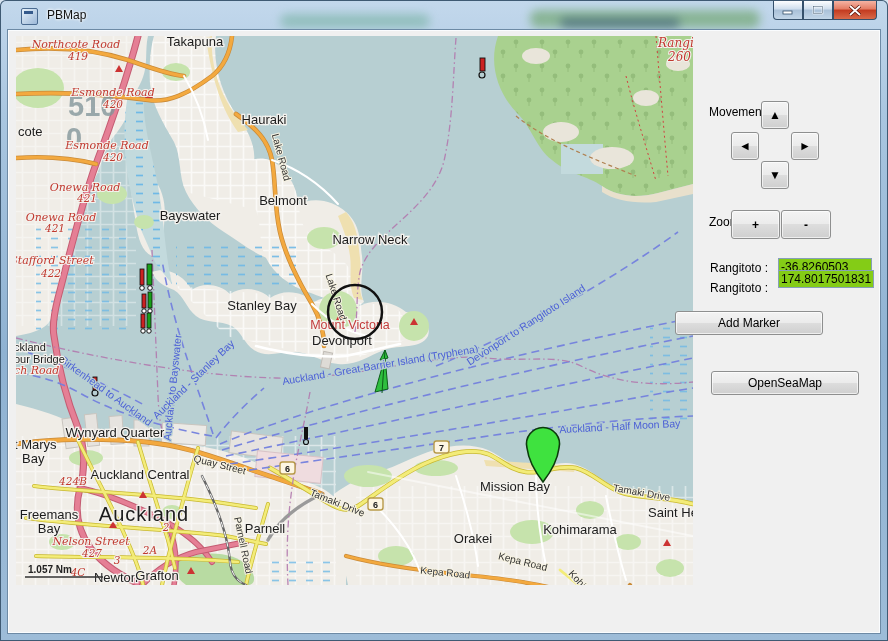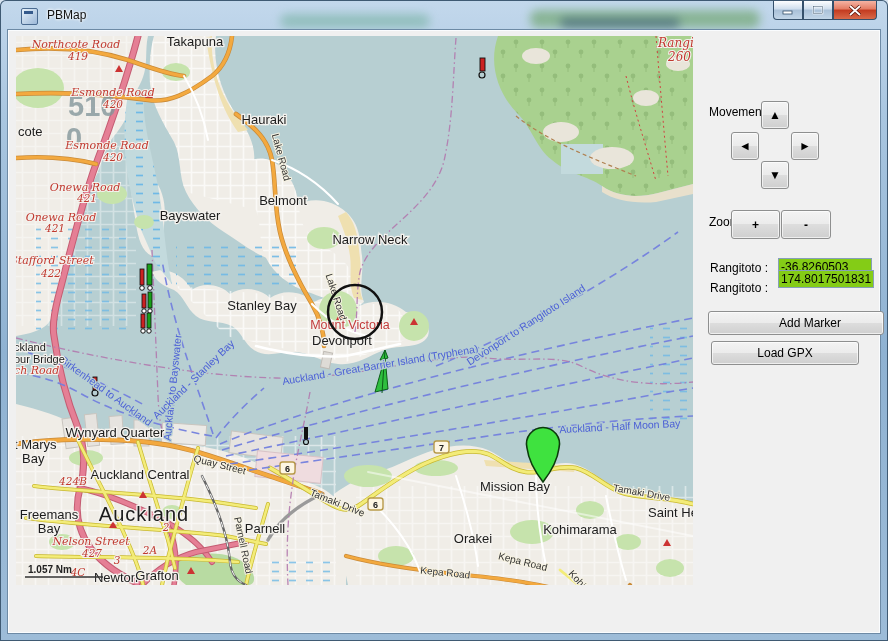--- a/index.html
+++ b/index.html
@@ -444,17 +444,17 @@
 
     <div class="plabel" style="left:701px;top:185px;">Zoom</div>
     <div class="pbtn" style="left:723px;top:180px;width:47px;height:27px;font-weight:bold;">+</div>
     <div class="pbtn" style="left:773px;top:180px;width:48px;height:27px;font-weight:bold;">-</div>
 
     <div class="plabel" style="left:702px;top:231px;">Rangitoto :</div>
     <input class="tinput" style="left: 770px; top: 228px; width: 88px; height: 14px;" value="-36.8260503">
     <div class="plabel" style="left:702px;top:251px;">Rangitoto :</div>
     <input class="tinput" style="left: 770px; top: 240px; width: 90px; height: 14px;" value="174.8017501831">
 
-    <div class="pbtn" style="left:700px;top:281px;width:146px;height:22px;padding-left:28px;">Add Marker</div>
-    <div class="pbtn" style="left:703px;top:311px;width:146px;height:22px;">Load GPX</div>
+    <div class="pbtn" style="left:667px;top:281px;width:146px;height:22px;">Add Marker</div>
+    <div class="pbtn" style="left:703px;top:341px;width:146px;height:22px;">OpenSeaMap</div>
 
   </div>
 </div>
 
 </body></html>

